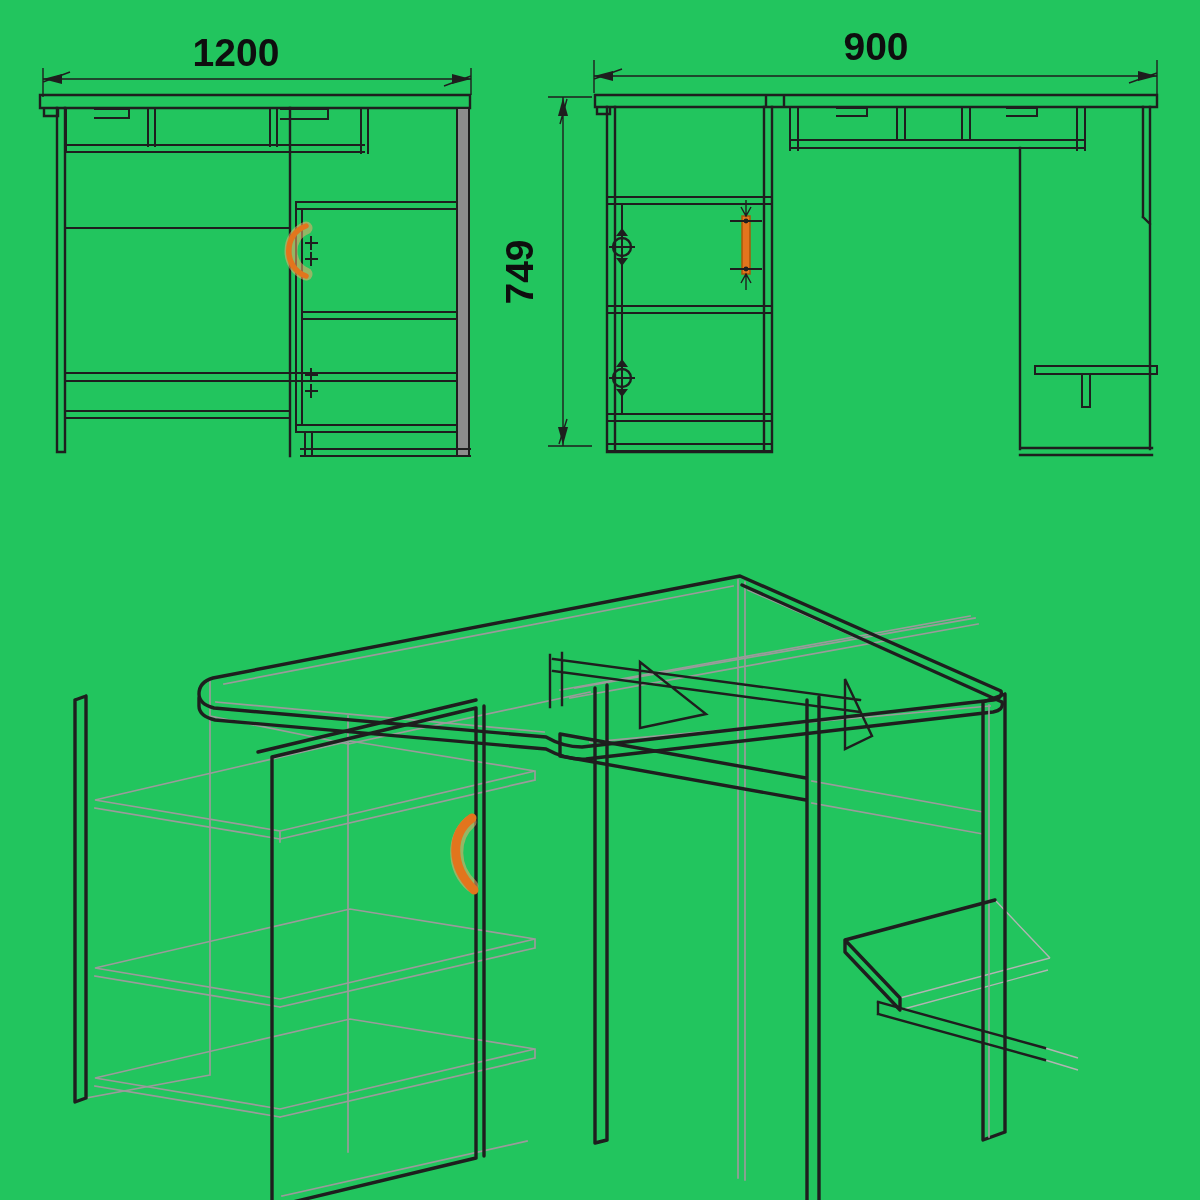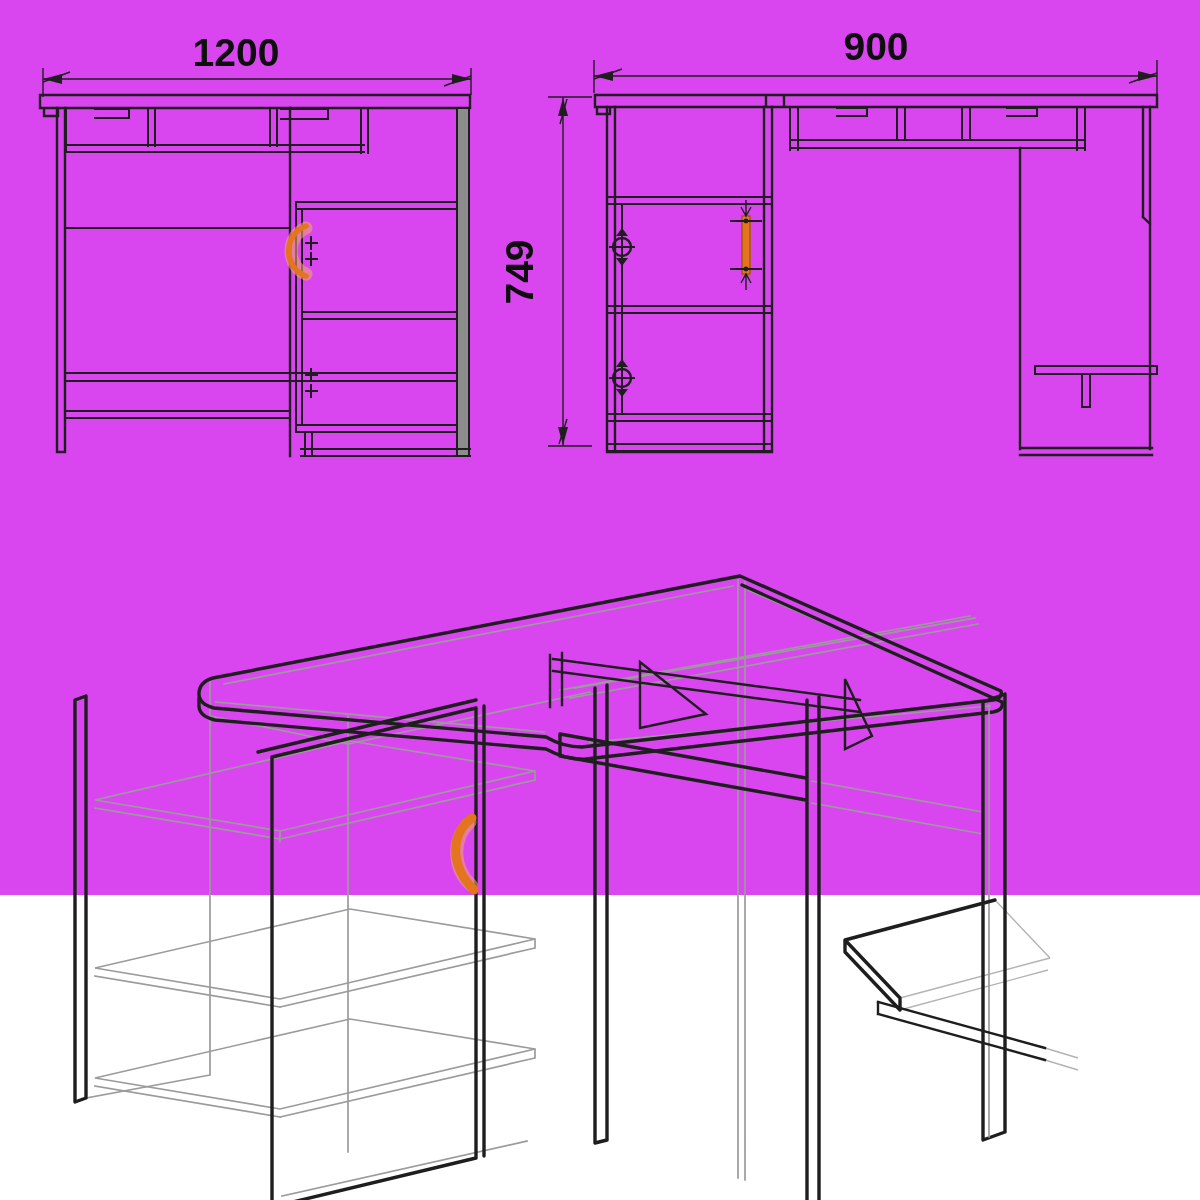--- a/index.html
+++ b/index.html
@@ -1,16 +1,16 @@
 <!DOCTYPE html>
 <html><head>
 <meta charset="utf-8">
 <style>
   html,body{margin:0;padding:0;background:#ffffff;width:1200px;height:1200px;overflow:hidden;}
-  .canvas{position:relative;width:1200px;height:895px;background:#d946ef;}
+  .canvas{position:relative;width:1200px;height:1200px;background:#22c55e;}
   svg{display:block;}
   
   .ln  {stroke:#1e1e1e;stroke-width:2;fill:none;stroke-linecap:square;}
   .lt  {stroke:#1e1e1e;stroke-width:3.4;fill:none;stroke-linecap:round;stroke-linejoin:round;}
   .lm  {stroke:#1e1e1e;stroke-width:2.4;fill:none;stroke-linecap:square;}
   .gy  {stroke:#9b9b9b;stroke-width:1.7;fill:none;stroke-linecap:square;}
   .gy2 {stroke:#b3b3b3;stroke-width:1.4;fill:none;}
   .dim {stroke:#1e1e1e;stroke-width:1.4;fill:none;}
   .arr {fill:#1e1e1e;stroke:none;}
   .dimtxt{font-family:"Liberation Sans",sans-serif;font-weight:bold;font-size:39px;fill:#0e0e0e;}

